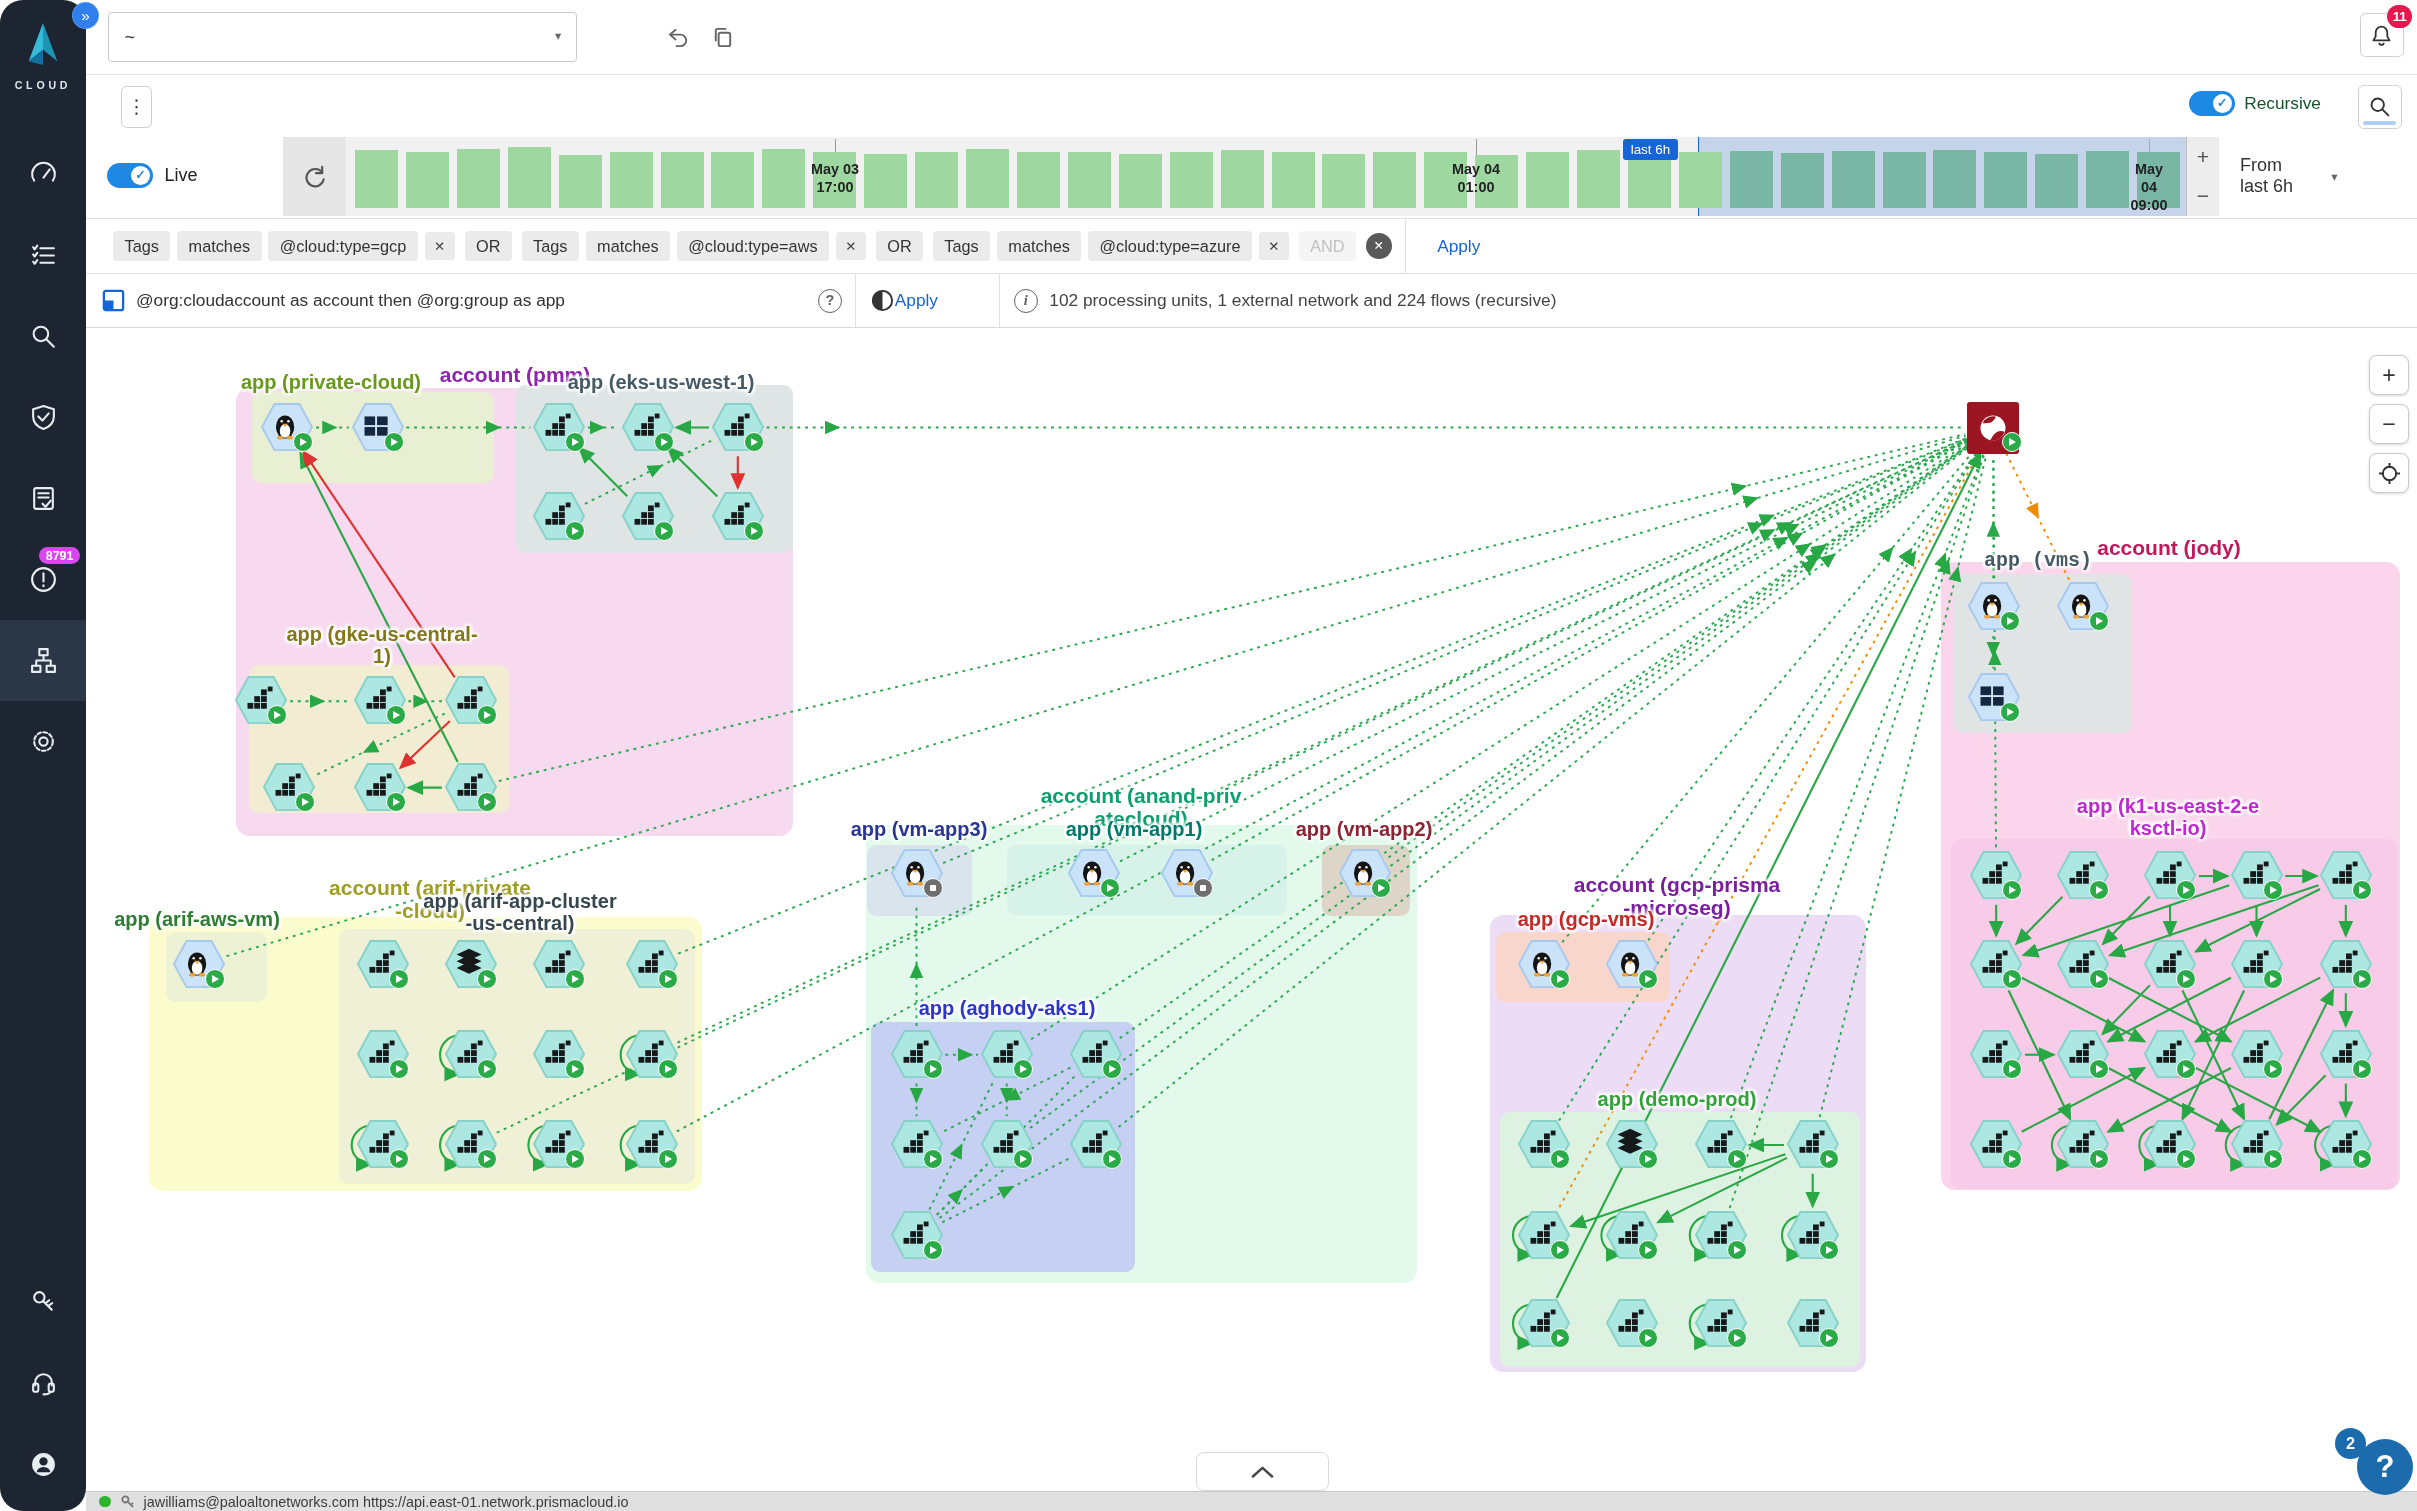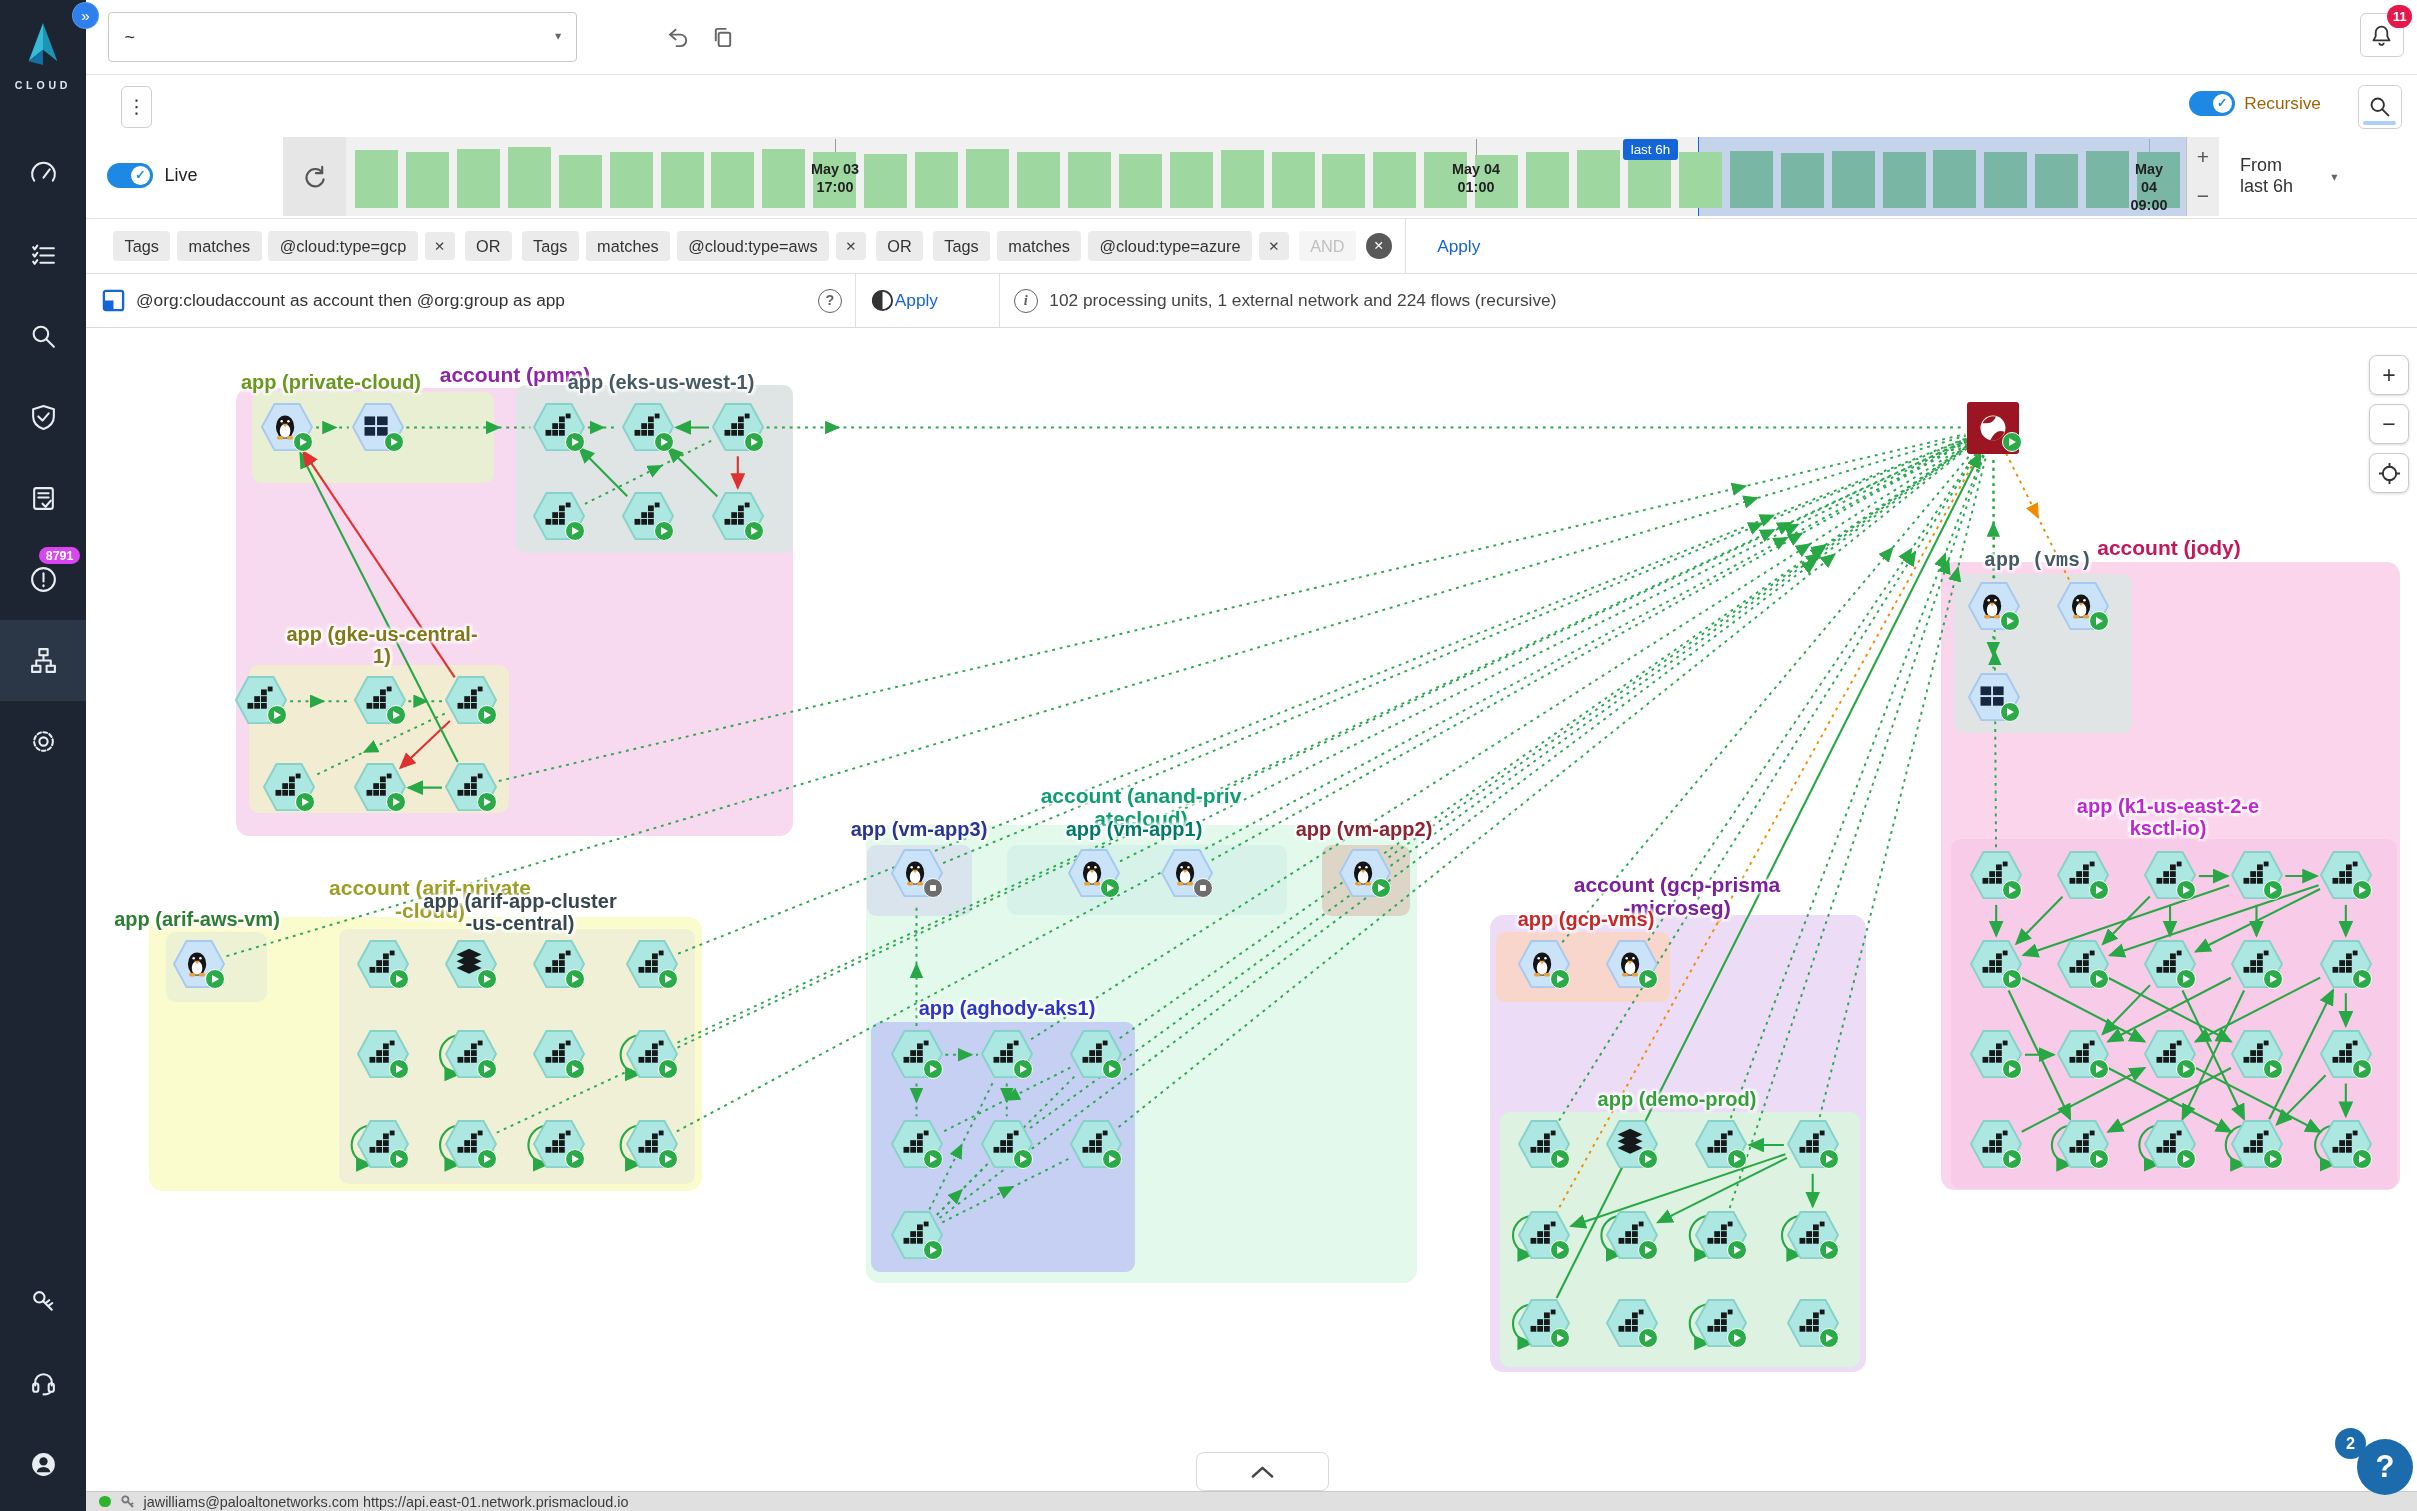--- a/index.html
+++ b/index.html
@@ -1,21 +1,21 @@
 <!DOCTYPE html>
 <html><head>
 <meta charset="utf-8">
 <style>
   * { margin:0; padding:0; box-sizing:border-box; }
   html,body { width:2417px; height:1511px; font-family:"Liberation Sans", sans-serif; background:#fff; overflow:hidden; }
   .abs { position:absolute; }
   #stage { position:relative; width:2417px; height:1511px; background:#fff; }
 
   
-  #sidebar { left:0; top:0; width:86px; height:1511px; background:#1c2531; z-index:40; }
+  #sidebar { left:0; top:0; width:86px; height:1511px; background:#1c2531; z-index:40;border-radius:23px; }
   #logo { left:0; top:21px; width:86px; text-align:center; }
   #logo-text { color:#dfe7ee; font-size:10.6px; letter-spacing:3.8px; margin-top:5.8px; font-weight:700;}
   #expand-btn { left:72px; top:1.9px; width:27px; height:27px; border-radius:50%; background:#2f80ed; color:#fff; font-size:15.4px; text-align:center; line-height:25px; z-index:50; border:1.9px dotted #7db4f5;}
   .side-item { position:relative; width:86px; height:81px; display:flex; align-items:center; justify-content:center; cursor:pointer;}
   .side-item.sel { background:#2b3747; }
   .side-badge { position:absolute; top:7.7px; right:5.8px; background:#d946ef; color:#fff; border-radius:10.6px; font-size:12.5px; font-weight:700; padding:1.9px 6.7px; }
   #side-top { left:0; top:134px; width:86px; }
   #side-bottom { left:0; bottom:5.8px; width:86px; }
   .side-item svg { width:29px; height:29px; }
 
@@ -26,21 +26,21 @@
   #ws-caret { left:469px; top:13.4px; width:19px; height:46px; line-height:46px; color:#666; font-size:12.5px;}
   .tb-icon { top:25px; width:25px; height:25px; }
   #bell-btn { right:13.4px; top:13.4px; width:44px; height:44px; border:1px solid #d0d0d0; border-radius:5.8px; display:flex; align-items:center; justify-content:center;}
   #bell-badge { position:absolute; right:-9.6px; top:-9.6px; background:#e5174d; color:#fff; border-radius:12.5px; min-width:25px; height:23px; font-size:13.4px; font-weight:700; text-align:center; line-height:23px; padding:0 3.8px;}
 
   #row-tools { top:75px; height:60px; border-bottom:1px solid #e3e3e3; }
   #kebab-btn { left:35px; top:10.6px; width:31px; height:42px; border:1px solid #cfcfcf; border-radius:5.8px; font-size:19px; color:#333; text-align:center; line-height:40px;}
   #recursive-wrap { right:96px; top:16.3px; display:flex; align-items:center; gap:9.6px;}
   .toggle { width:46px; height:25px; border-radius:12.5px; background:#1e88e5; position:relative; }
   .toggle .knob { position:absolute; right:2.9px; top:2.9px; width:19px; height:19px; background:#fff; border-radius:50%; color:#1e88e5; font-size:12.5px; text-align:center; line-height:19px; font-weight:700;}
-  #recursive-label { font-size:17.3px; color:#a16207; }
+  #recursive-label { font-size:17.3px; color:#14532d; }
   #search-btn { right:15.4px; top:9.6px; width:44px; height:44px; border:1px solid #d0d0d0; border-radius:5.8px; display:flex; align-items:center; justify-content:center; position:absolute;}
   #search-btn .bar { position:absolute; bottom:2.9px; left:4.8px; right:4.8px; height:3.8px; background:#aed0f6; border-radius:1.9px;}
 
   
   #row-time { top:134px; height:85px; border-bottom:1px solid #e0e0e0; }
   #live-wrap { left:21px; top:29px; display:flex; align-items:center; gap:11.5px; }
   #live-label { font-size:18px; color:#222; }
   #time-panel { left:197px; top:2.9px; width:1903px; height:79px; background:#f1f1f1; }
   #refresh-strip { left:0; top:0; width:63px; height:79px; background:#e6e6e6; display:flex; align-items:center; justify-content:center;}
   #hist { position:absolute; left:0; top:0; width:100%; height:100%; }

